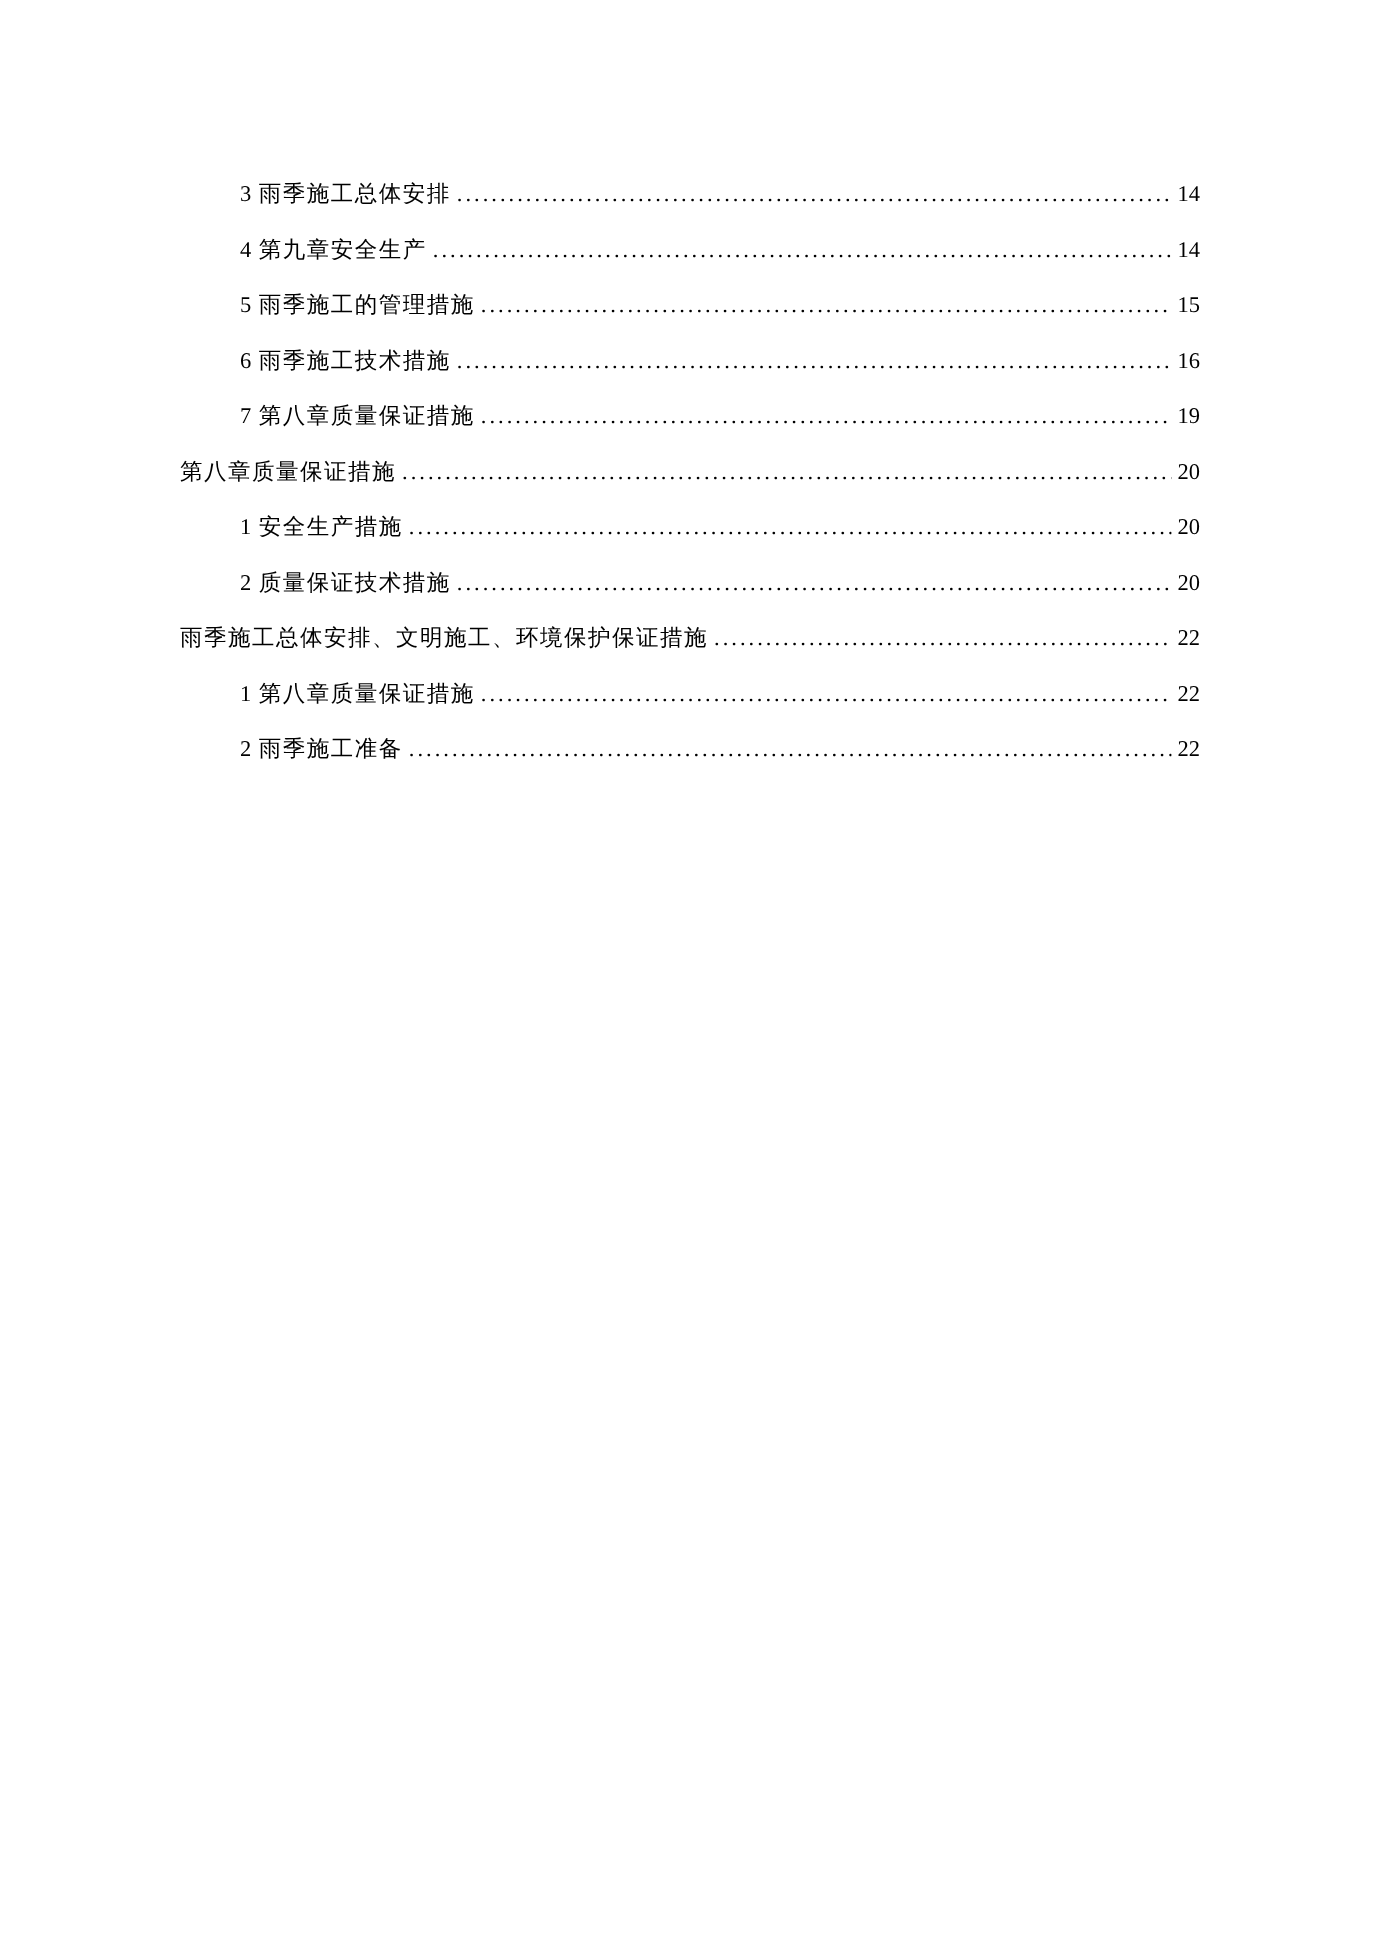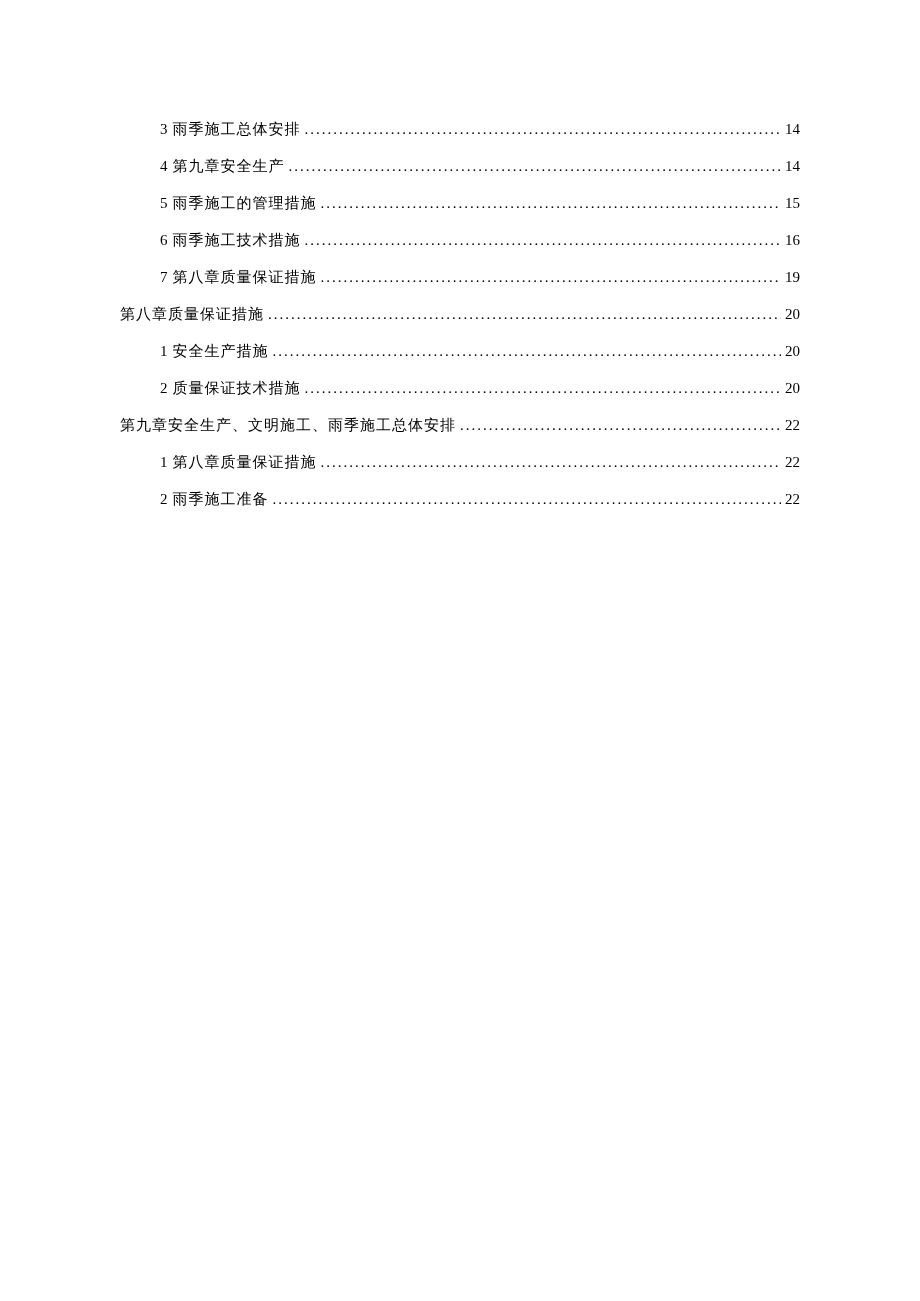--- a/index.html
+++ b/index.html
@@ -94,21 +94,21 @@
       <span class="toc-label"><span class="toc-num">1</span><span>安全生产措施</span></span>
       <span class="toc-dots"></span>
       <span class="toc-page">20</span>
     </div>
     <div class="toc-entry level-2">
       <span class="toc-label"><span class="toc-num">2</span><span>质量保证技术措施</span></span>
       <span class="toc-dots"></span>
       <span class="toc-page">20</span>
     </div>
     <div class="toc-entry level-1">
-      <span class="toc-label"><span>第九章安全生产、文明施工、雨季施工总体安排</span></span>
+      <span class="toc-label"><span>雨季施工总体安排、文明施工、环境保护保证措施</span></span>
       <span class="toc-dots"></span>
       <span class="toc-page">22</span>
     </div>
     <div class="toc-entry level-2">
       <span class="toc-label"><span class="toc-num">1</span><span>第八章质量保证措施</span></span>
       <span class="toc-dots"></span>
       <span class="toc-page">22</span>
     </div>
     <div class="toc-entry level-2">
       <span class="toc-label"><span class="toc-num">2</span><span>雨季施工准备</span></span>

